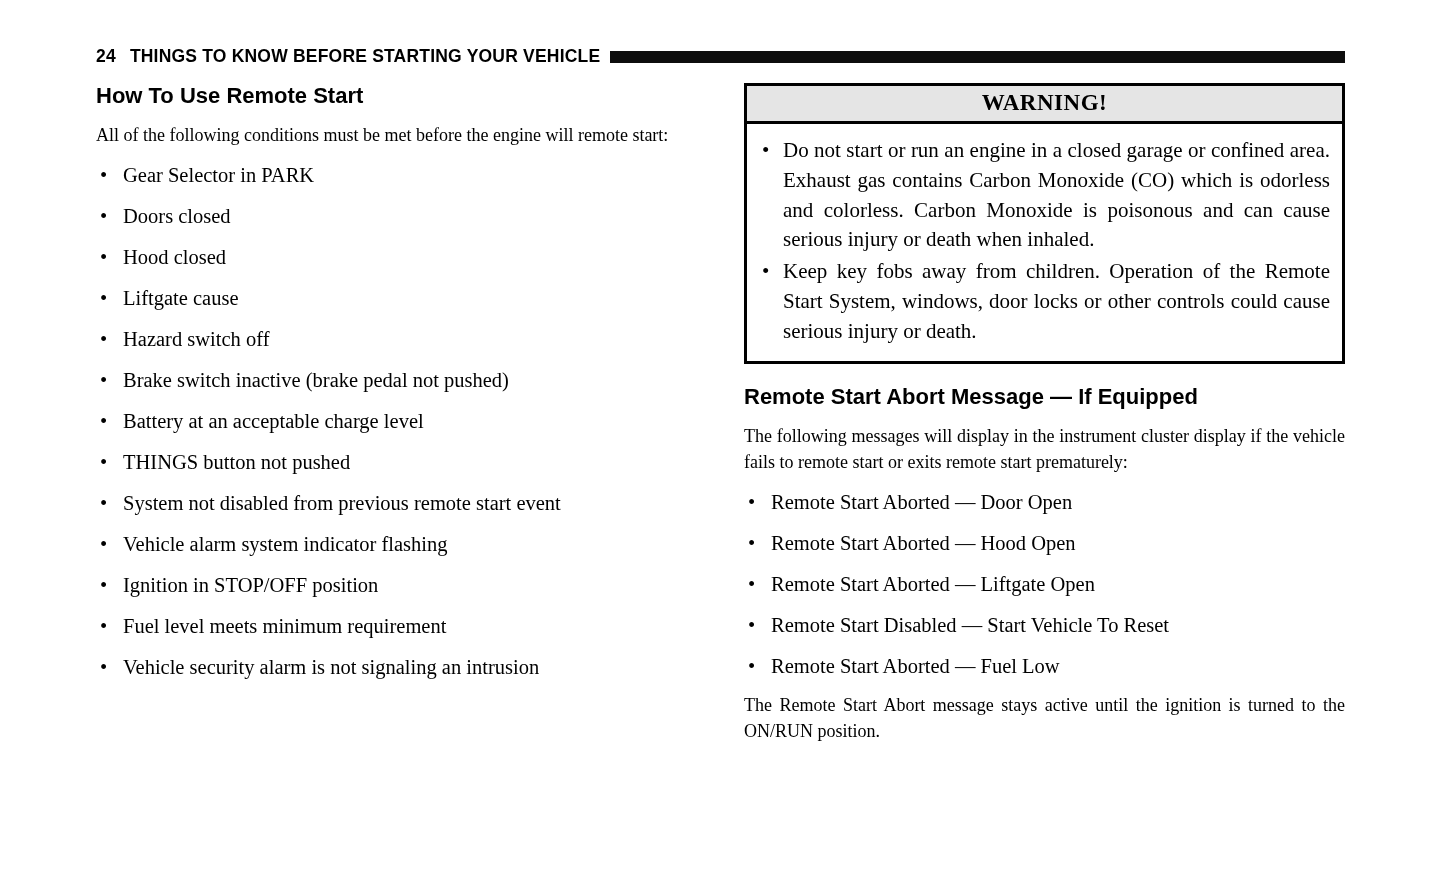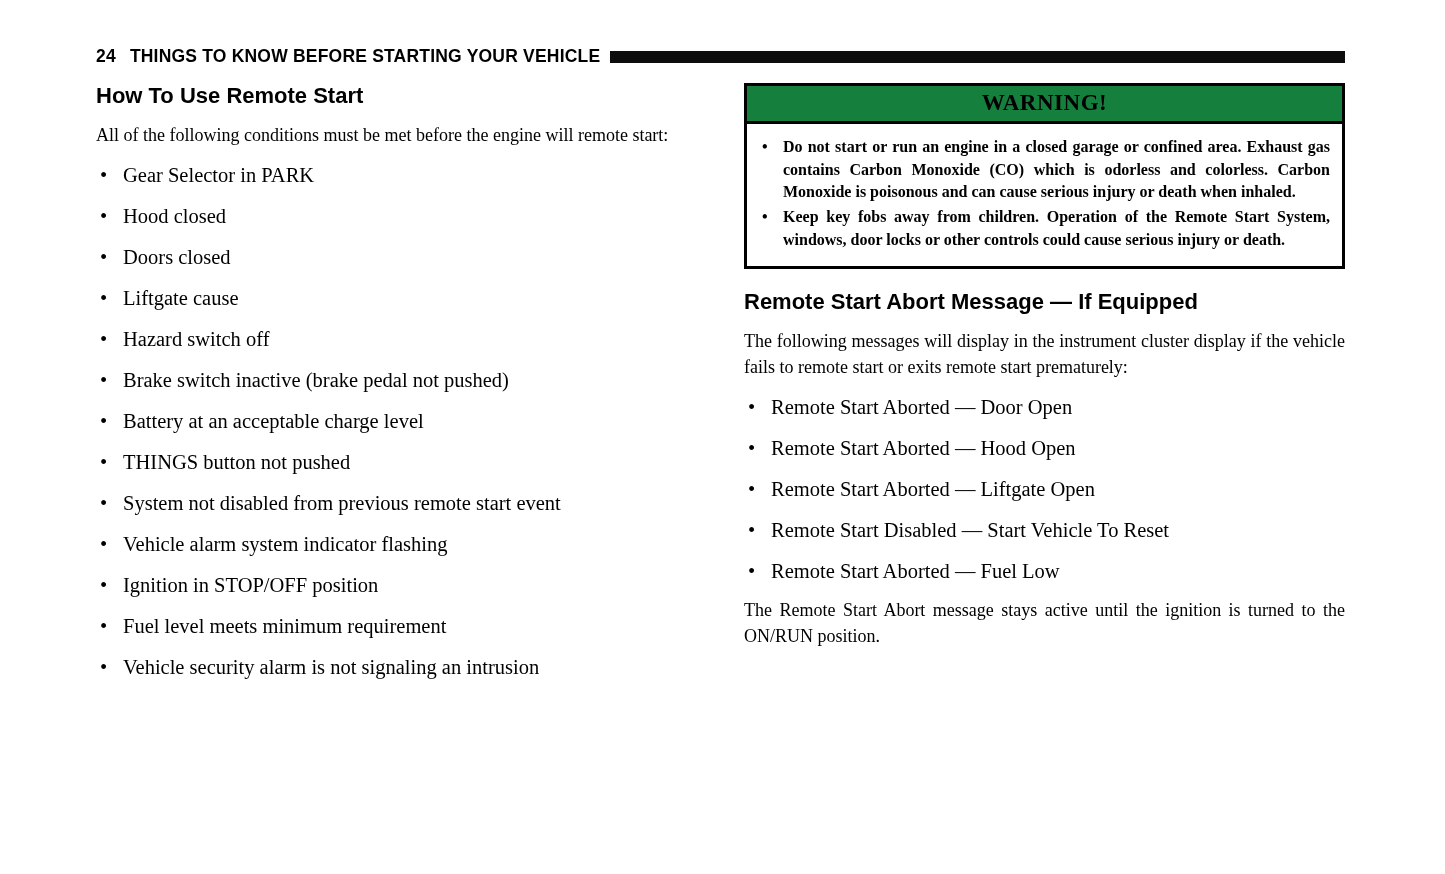--- a/index.html
+++ b/index.html
@@ -85,41 +85,41 @@
     left: 4px;
     top: 0;
   }
 
   
   .warning-box {
     border: 3px solid #000000;
     margin-bottom: 14px;
   }
   .warning-header {
-    background: #15803d;
+    background: #e5e5e5;
     border-bottom: 3px solid #000000;
     text-align: center;
     font-weight: bold;
     font-size: 23px;
     padding: 4px 0 5px 0;
     letter-spacing: 0.5px;
   }
   .warning-body {
     padding: 12px 12px 12px 12px;
   }
   ul.warning-bullets {
     list-style: none;
     margin: 0;
     padding: 0;
   }
   ul.warning-bullets li {
     position: relative;
     padding-left: 24px;
-    font-weight: bold;
-    font-size: 16px;
+    font-weight: normal;
+    font-size: 21px;
     line-height: 1.42;
     text-align: justify;
     margin-bottom: 2px;
   }
   ul.warning-bullets li::before {
     content: "\2022";
     position: absolute;
     left: 3px;
     top: 0;
   }
@@ -135,22 +135,22 @@
     <span class="header-bar"></span>
   </div>
 
   <div class="columns">
 
     <div class="col-left">
       <h2 class="section-heading">How To Use Remote Start</h2>
       <p class="body-par">All of the following conditions must be met before the engine will remote start:</p>
       <ul class="bullets">
         <li>Gear Selector in PARK</li>
+        <li>Doors closed</li>
         <li>Hood closed</li>
-        <li>Doors closed</li>
         <li>Liftgate cause</li>
         <li>Hazard switch off</li>
         <li>Brake switch inactive (brake pedal not pushed)</li>
         <li>Battery at an acceptable charge level</li>
         <li>THINGS button not pushed</li>
         <li>System not disabled from previous remote start event</li>
         <li>Vehicle alarm system indicator flashing</li>
         <li>Ignition in STOP/OFF position</li>
         <li>Fuel level meets minimum requirement</li>
         <li>Vehicle security alarm is not signaling an intrusion</li>

